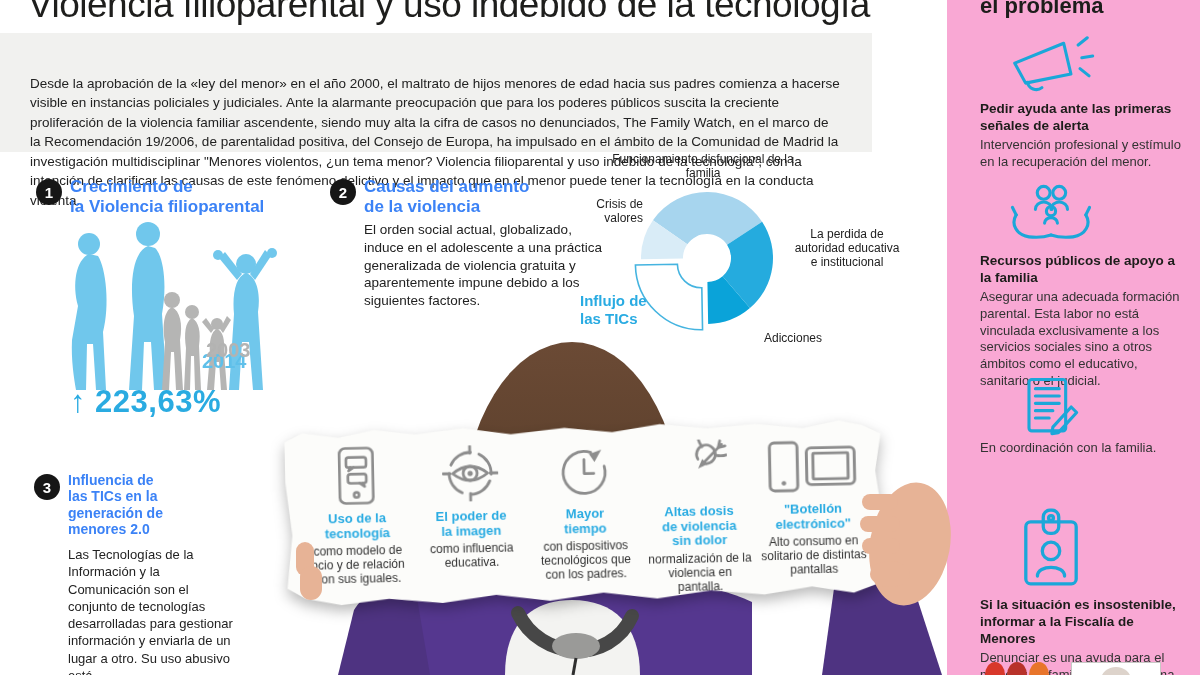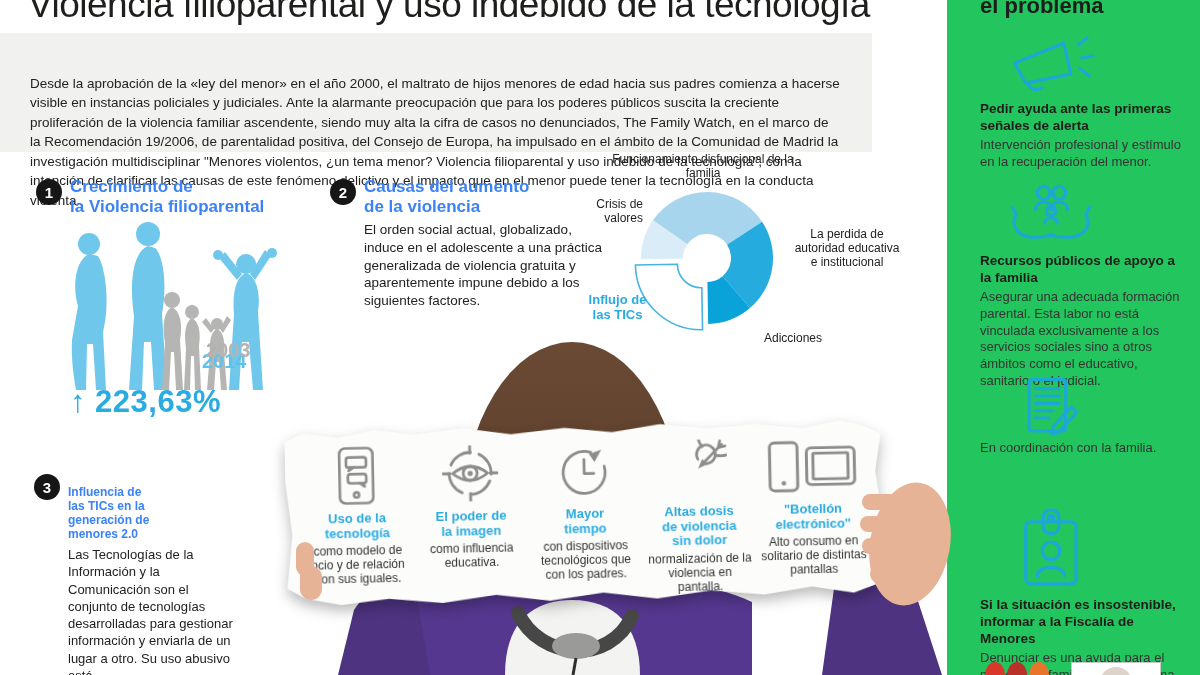--- a/index.html
+++ b/index.html
@@ -15,57 +15,57 @@
 
   
   .badge{width:26px;height:26px;border-radius:50%;background:#161616;color:#fff;font-weight:700;
          font-size:15px;display:flex;align-items:center;justify-content:center;}
   .sec-h{font-size:17px;font-weight:700;color:#3b82f6;line-height:1.17;margin:0;}
   .sec-b{font-size:13.5px;line-height:1.32;color:#222;margin:0;}
 
   #badge1{left:36px;top:179px;} #sec1-h{left:70px;top:177px;}
   #badge2{left:330px;top:179px;} #sec2-h{left:364px;top:177px;}
   #sec2-b{left:364px;top:221px;width:250px;}
-  #badge3{left:34px;top:474px;} #sec3-h{left:68px;top:472px;font-size:12px;margin-top:13px;}
+  #badge3{left:34px;top:474px;} #sec3-h{left:68px;top:472px;font-size:14px;}
   #sec3-b{left:68px;top:546px;width:168px;font-size:13px;line-height:1.33;}
 
   
   #silhouettes{left:56px;top:220px;}
   #year-new{left:202px;top:311px;font-size:20px;font-weight:700;color:#5fc0ea;margin-top:39px;}
   #year-old{left:206px;top:339px;font-size:20px;font-weight:700;color:#b3b3b2;}
   #growth-stat{left:70px;top:384px;font-size:31px;font-weight:700;color:#2aabe1;letter-spacing:.5px;}
 
   
   #donut-wrap{left:607px;top:158px;width:200px;height:200px;}
   .ch-lab{font-size:12px;line-height:1.18;color:#222;}
   #lab-funcionamiento{left:608px;top:152px;width:190px;text-align:center;}
   #lab-crisis{left:575px;top:197px;width:68px;text-align:right;}
   #lab-perdida{left:790px;top:227px;width:114px;text-align:center;}
-  #lab-influjo{left:580px;top:292px;width:75px;text-align:center;font-weight:700;color:#29abe2;font-size:13px;}
+  #lab-influjo{left:580px;top:292px;width:75px;text-align:left;font-weight:700;color:#29abe2;font-size:15px;}
   #lab-adicciones{left:714px;top:331px;width:108px;text-align:right;}
 
   
   #photo{left:280px;top:330px;width:700px;height:345px;z-index:1;}
   .hand{z-index:7;}
   #right-hand{left:860px;top:466px;width:94px;height:146px;}
   #left-hand{left:290px;top:540px;width:40px;height:62px;}
 
   
   #banner-wrap{left:286px;top:424px;width:596px;height:176px;z-index:5;
                filter:drop-shadow(0 6px 7px rgba(0,0,0,.28));transform:rotate(-1.2deg);}
   #banner{width:100%;height:100%;background:#fcfcfa;display:flex;gap:8px;
           padding:16px 16px 0 18px;box-sizing:border-box;
           clip-path:polygon(0% 7%,3% 2%,9% 5%,15% 1%,22% 4%,30% 1%,38% 5%,47% 2%,55% 5%,63% 1%,71% 4%,79% 2%,87% 5%,93% 1%,97% 4%,100% 9%,99% 30%,100% 55%,98% 80%,100% 93%,95% 99%,88% 95%,80% 99%,71% 96%,62% 100%,53% 96%,44% 100%,35% 96%,26% 100%,17% 97%,9% 100%,3% 96%,0% 90%,1% 60%,0% 30%);}
   .b-item{flex:1;display:flex;flex-direction:column;align-items:center;text-align:center;}
   .b-icon{height:62px;display:flex;align-items:center;justify-content:center;color:#8d8d8d;}
   .b-title{margin-top:5px;font-size:13px;font-weight:700;color:#29abe2;line-height:1.12;}
   .b-body{margin-top:3px;font-size:12px;color:#333;line-height:1.18;}
 
   
-  #sidebar{left:947px;top:0;width:253px;height:675px;background:#22c55e;}
+  #sidebar{left:947px;top:0;width:253px;height:675px;background:#f9a8d4;}
   #sidebar-header{position:absolute;left:33px;top:-7px;font-size:22px;font-weight:700;color:#1d1d1b;margin:0;}
   .sb-item{position:absolute;left:0;width:207px;}
   .sb-icon{display:flex;justify-content:center;color:#1ba7d9;}
   .sb-title{margin:7px 0 2px 33px;width:202px;font-size:13.5px;font-weight:700;color:#1d1d1b;line-height:1.25;}
   .sb-body{margin:0 17px 0 33px;width:204px;font-size:13px;color:#333;line-height:1.3;}
   #sb-i1{top:36px;} #sb-i2{top:180px;} #sb-i3{top:374px;} #sb-i4{top:506px;}
 
   #logos{position:absolute;left:38px;top:662px;display:flex;gap:22px;align-items:flex-start;}
   #logo-red{display:flex;gap:2px;}
   #logo-red span{width:20px;height:26px;border-radius:50%;display:block;}

